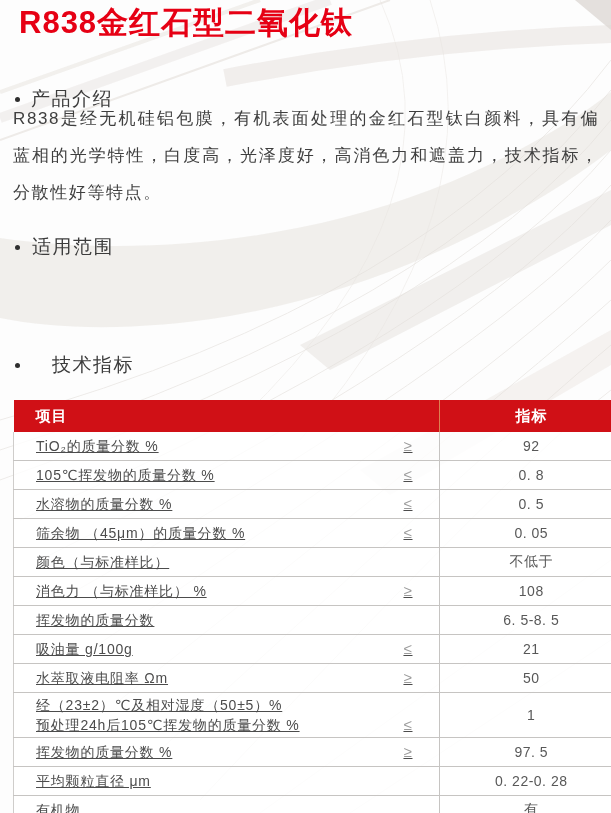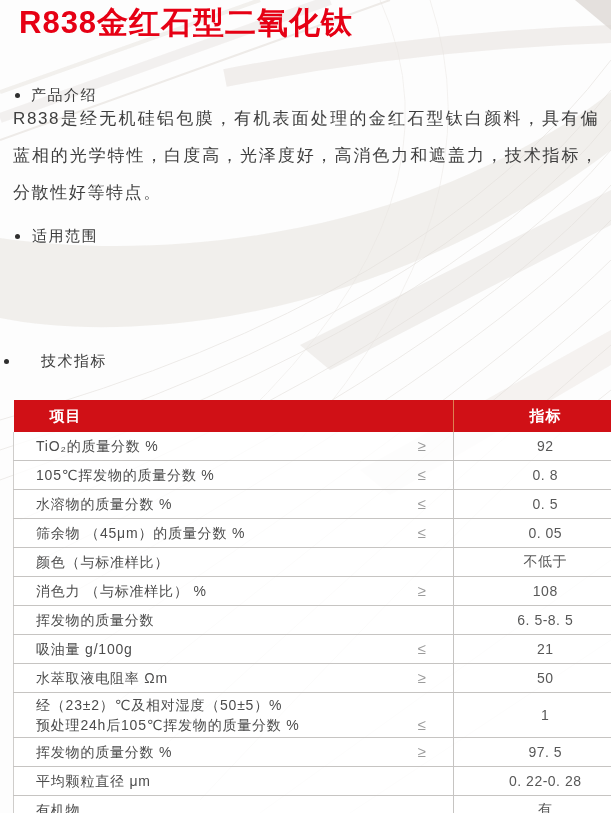--- a/index.html
+++ b/index.html
@@ -11,53 +11,53 @@
   .bg{position:absolute;left:0;top:0;z-index:0;}
   .content{position:absolute;left:0;top:0;width:611px;height:610px;z-index:1;}
 
   .title{
     position:absolute;left:19px;top:2px;margin:0;
     font-size:31px;font-weight:bold;color:var(--title-red,#e60014);
     letter-spacing:1px;white-space:nowrap;
   }
   .sec-head{
     position:absolute;display:flex;align-items:center;gap:11px;
-    font-size:15px;color:#3c3c3c;letter-spacing:1.5px;font-weight:normal;
+    font-size:19px;color:#3c3c3c;letter-spacing:1.5px;font-weight:normal;
   }
   .dot{width:5px;height:5px;border-radius:50%;background:#2f2f2f;flex:0 0 auto;}
   #head-intro{left:15px;top:86px;}
-  #head-scope{left:15px;top:227px;gap:12px;}
-  #head-specs{left:4px;top:352px;gap:32px;}
+  #head-scope{left:15px;top:234px;gap:12px;}
+  #head-specs{left:15px;top:352px;gap:32px;}
   .body-text{
     position:absolute;left:13px;width:586px;margin:0;
     font-size:17px;line-height:37px;color:#3f3f3f;letter-spacing:1.6px;
   }
   #intro-body{top:100px;text-align:justify;}
   #scope-body{top:245px;}
 
   .spec-table{
     position:absolute;left:13px;top:400px;width:584px;
     border-collapse:collapse;table-layout:fixed;
   }
   .spec-table thead th{
     background:var(--header-red,#d01016);color:#ffffff;
     font-size:15px;font-weight:bold;height:30px;letter-spacing:1px;
   }
-  .spec-table th.th-item{text-align:left;padding-left:36px;width:402px;border-right:1px solid #dd8052;}
+  .spec-table th.th-item{text-align:left;padding-left:22px;width:402px;border-right:1px solid #dd8052;}
   .spec-table th.th-value{text-align:center;width:182px;}
   .spec-table tbody td{
     border-bottom:1px solid #c6c4c2;background:rgba(255,255,255,0.82);
     font-size:14px;color:#4c4c4c;height:24px;vertical-align:middle;
   }
   .spec-table tbody td.c-item{border-left:1px solid #cfcdcb;padding:2px 26px 2px 22px;letter-spacing:0.8px;}
   .spec-table tbody td.c-val{
     border-left:1px solid #c6c4c2;border-right:1px solid #cfcdcb;
     text-align:center;color:#585858;letter-spacing:0.5px;
   }
-  .item-flex{display:flex;justify-content:space-between;align-items:flex-end;}
+  .item-flex{display:flex;justify-content:space-between;align-items:flex-end;text-decoration:underline;}
   .item-text .l1,.item-text .l2{line-height:20px;}
   .sym{color:#9b9b9b;font-size:15px;line-height:20px;flex:0 0 auto;}
 </style>
 </head>
 <body>
 
 <div class="page">
 
   <svg class="bg" width="611" height="813" viewBox="0 0 611 813" aria-hidden="true">
 

